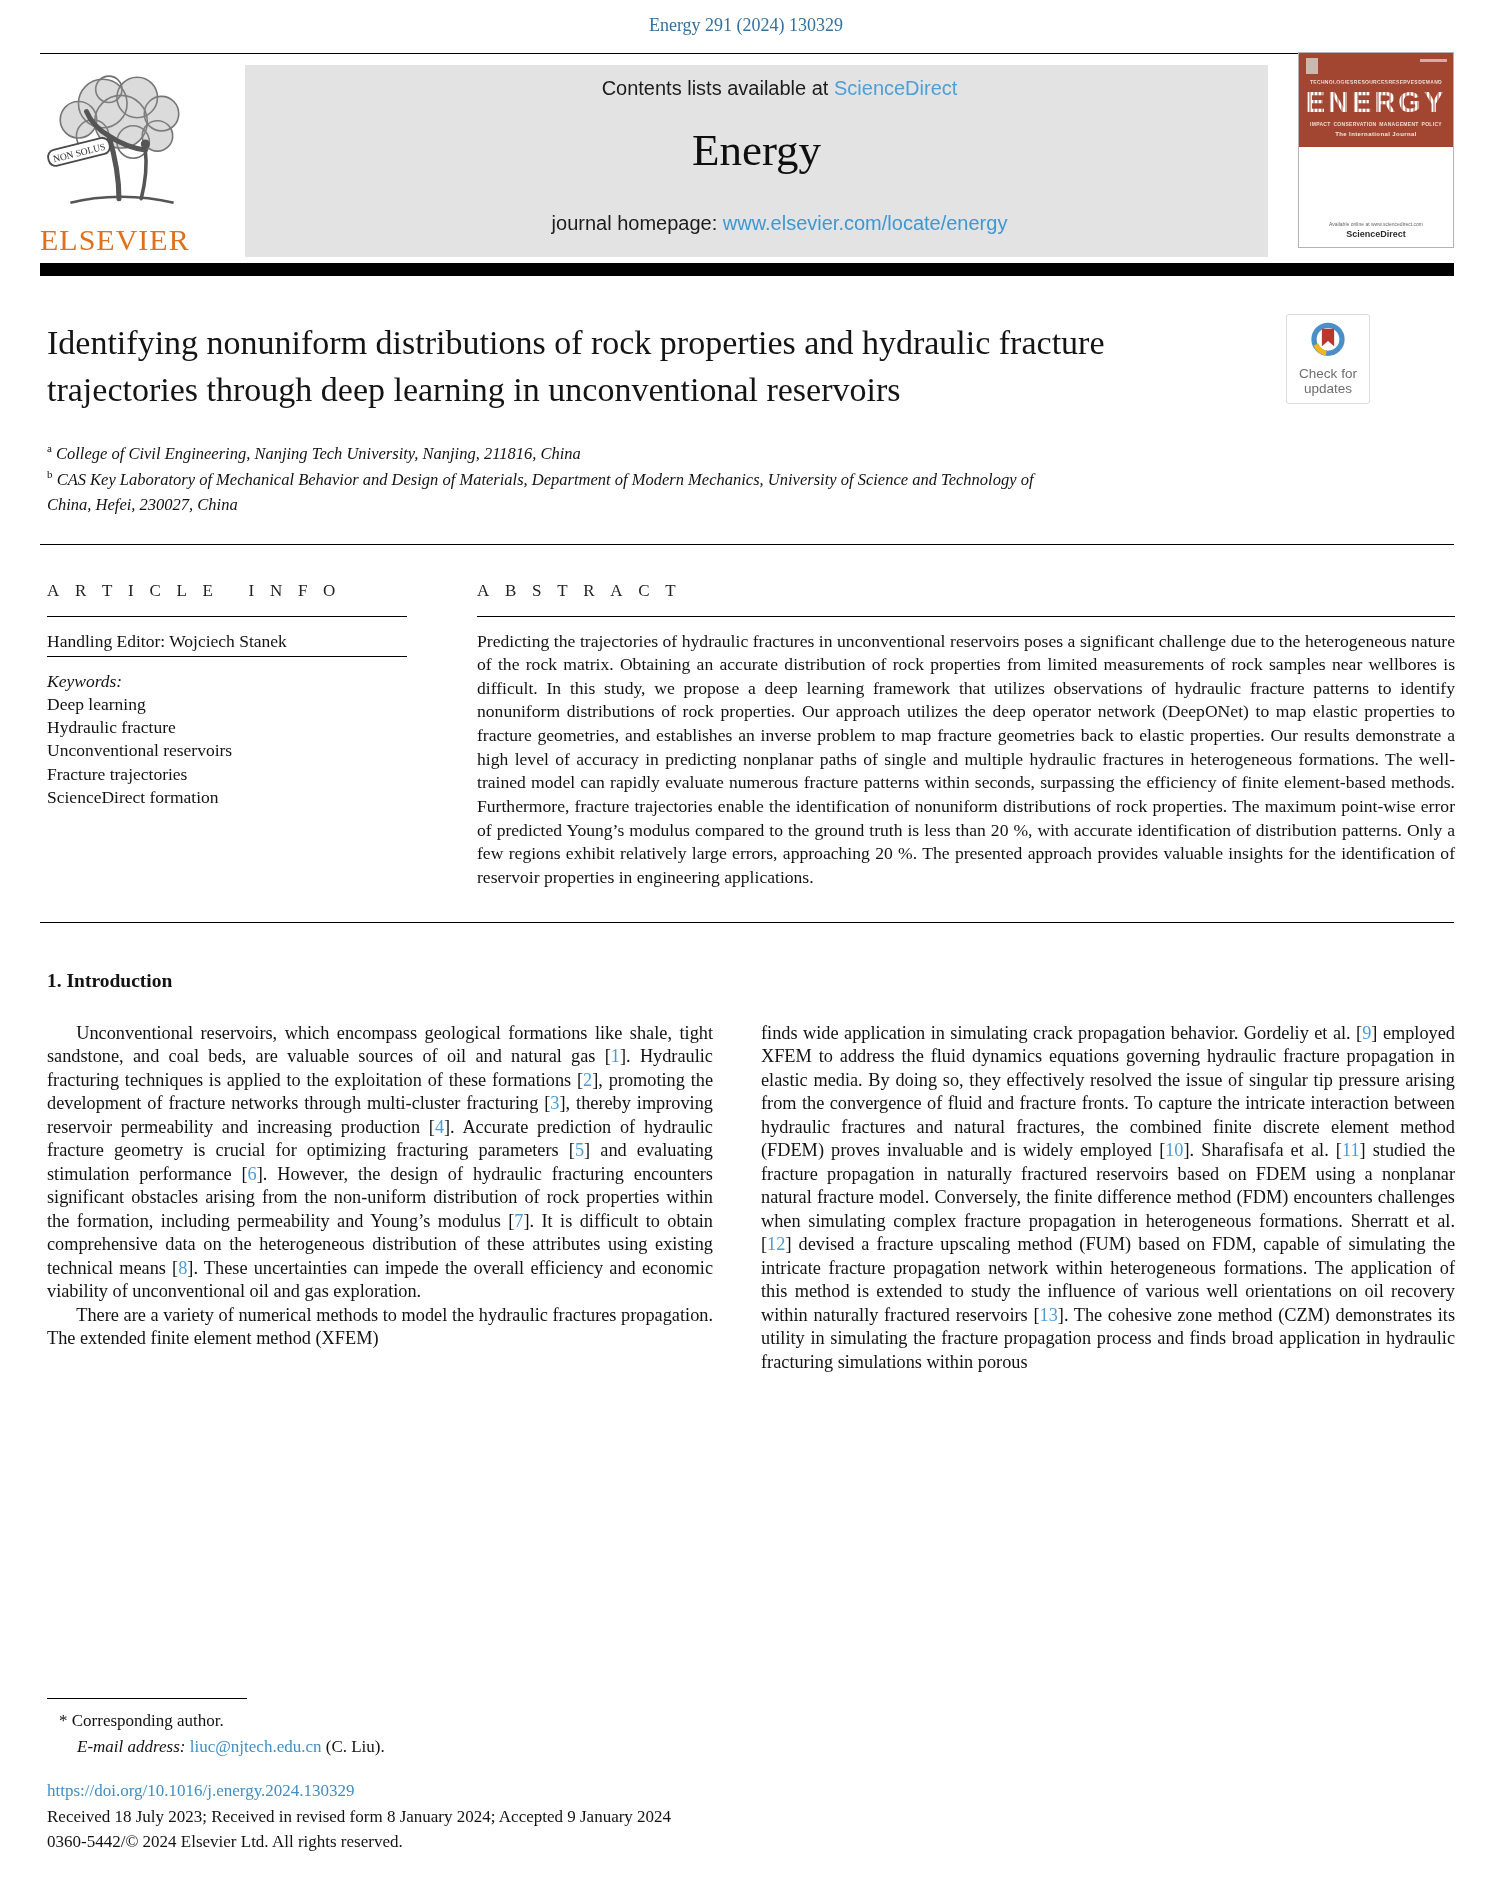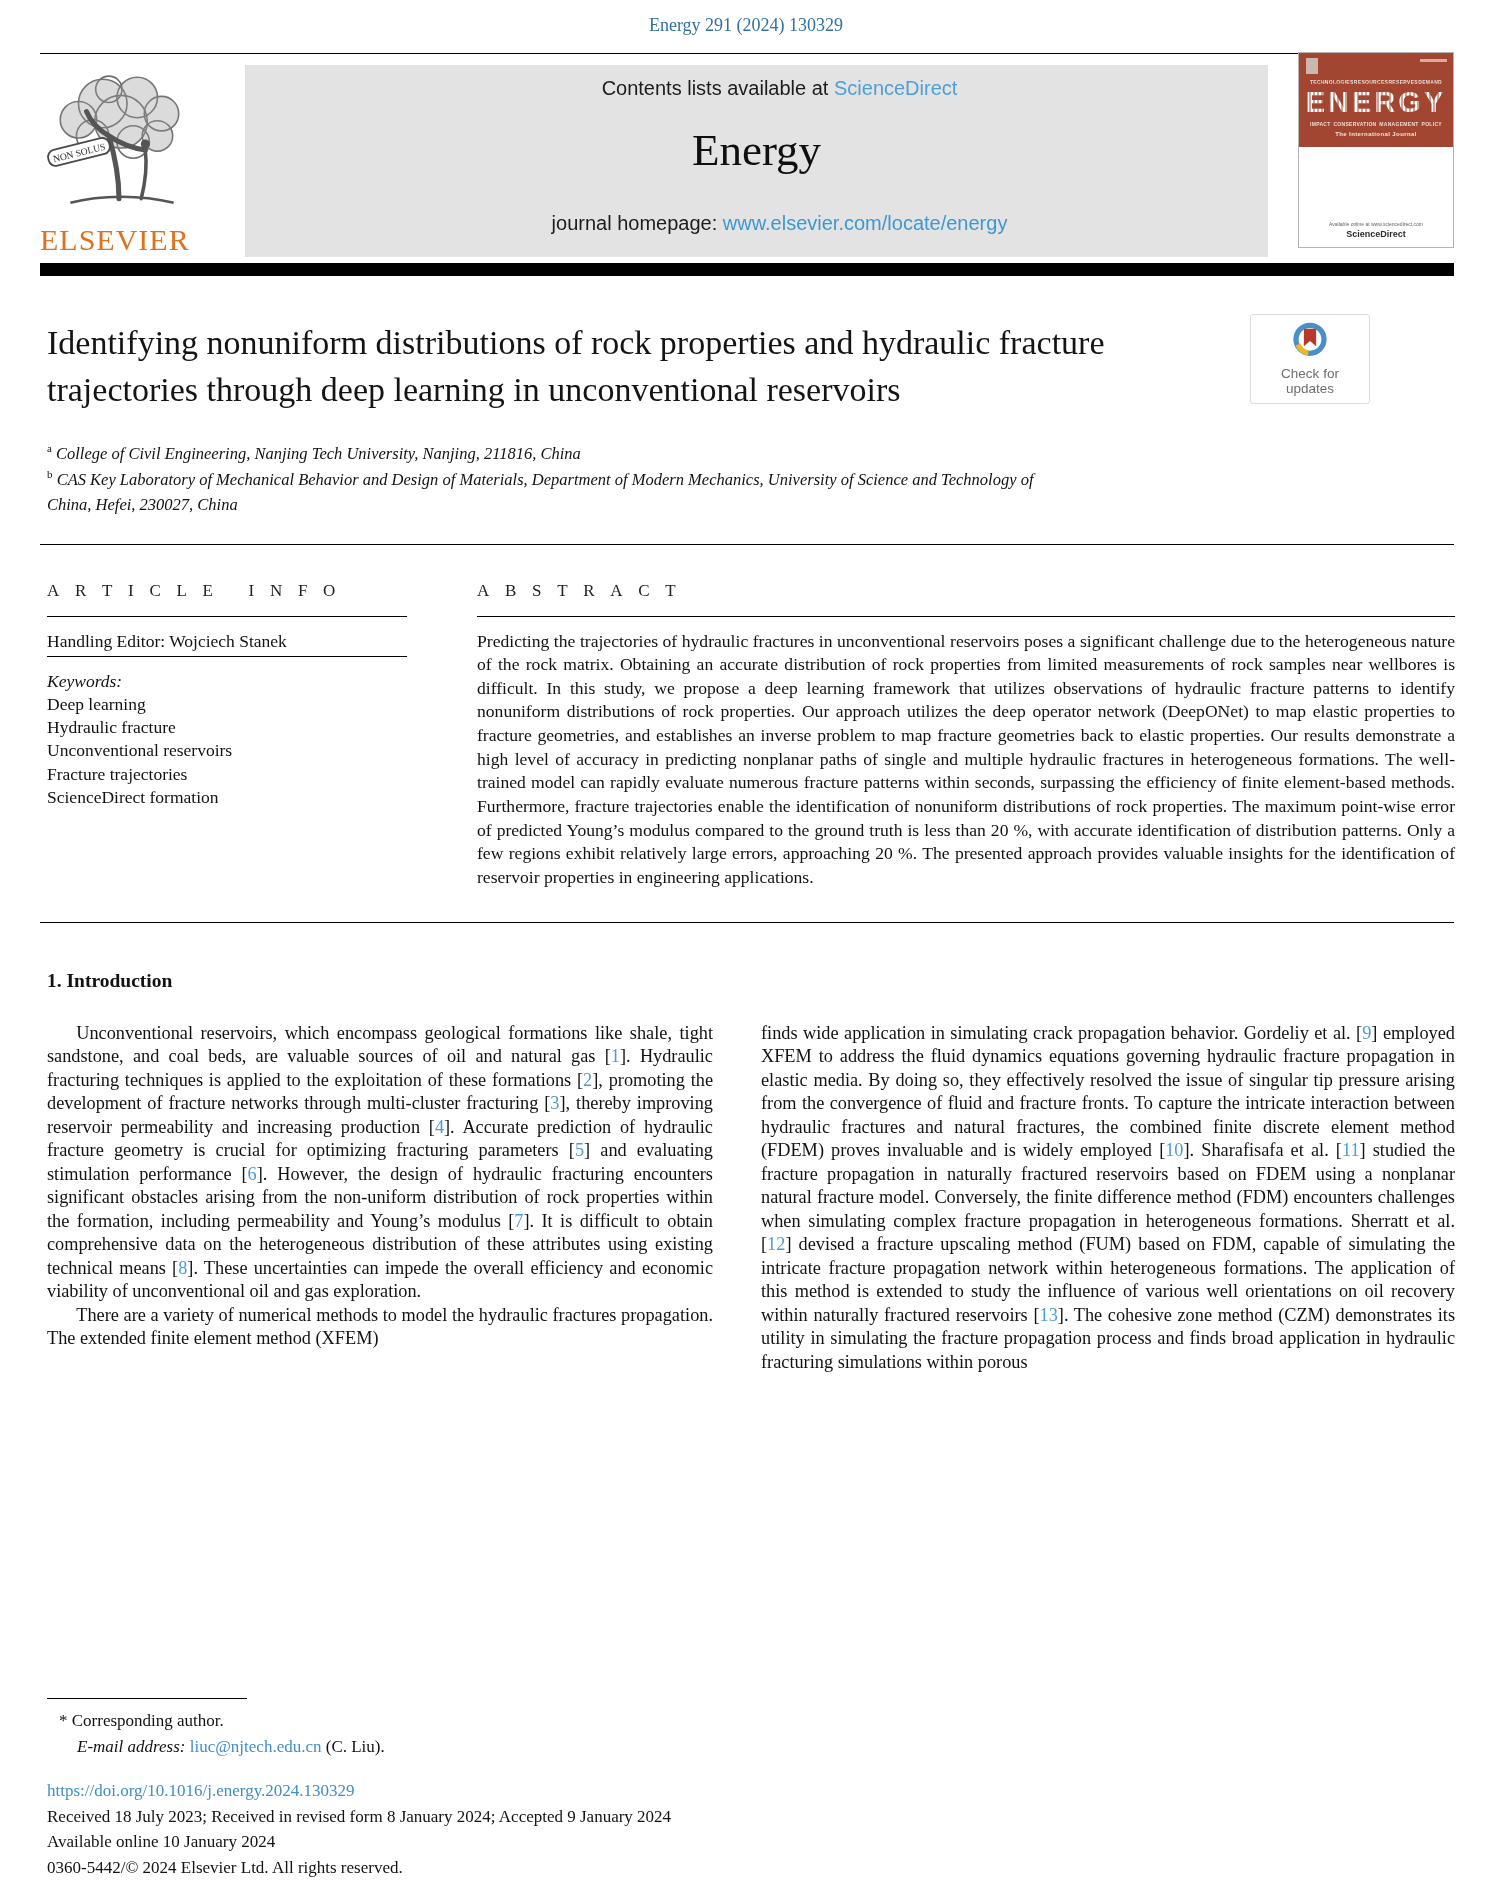--- a/index.html
+++ b/index.html
@@ -30,21 +30,21 @@
   .cover-issn { position:absolute; top:6px; right:6px; width:27px; height:3px; background:rgba(255,255,255,.55); }
   .cover-words { display:flex; justify-content:space-between; padding:0 11px; margin-top:26px; font-family:"Liberation Sans",sans-serif; font-size:5px; letter-spacing:.3px; color:#ecdcd4; font-weight:bold; }
   .cover-title { text-align:center; margin-top:1px; font-family:"Liberation Sans",sans-serif; font-weight:bold; font-size:29px; letter-spacing:3px; color:#ffffff; position:relative; }
   .cover-stripes { position:absolute; left:8px; right:8px; top:30px; height:32px; background:repeating-linear-gradient(90deg, rgba(162,69,49,0) 0 2px, rgba(162,69,49,.5) 2px 4px); pointer-events:none; }
   .cover-sub { text-align:center; margin-top:4px; font-family:"Liberation Sans",sans-serif; font-size:6px; font-weight:bold; color:#f2e6e0; letter-spacing:.4px; }
   .cover-bottom { position:absolute; bottom:8px; left:0; right:0; text-align:center; font-family:"Liberation Sans",sans-serif; }
   .cover-avail { font-size:5px; color:#666; }
   .cover-sd { font-size:9px; font-weight:bold; color:#2b2b2b; margin-top:2px; }
   .black-bar { height:13px; background:#000; margin:6px 38px 0 40px; }
   
-  .check-badge { position:absolute; top:314px; right:122px; width:120px; height:90px; border:1px solid #dcdcdc; border-radius:3px; background:#fff; text-align:center; padding-top:5px; box-sizing:border-box; cursor:pointer; }
+  .check-badge { position:absolute; top:314px; right:122px; width:84px; height:90px; border:1px solid #dcdcdc; border-radius:3px; background:#fff; text-align:center; padding-top:5px; box-sizing:border-box; cursor:pointer; }
   .check-badge svg { width:42px; height:42px; }
   .check-text { font-family:"Liberation Sans",sans-serif; font-size:13.5px; color:#6d6d6d; line-height:1.12; margin-top:0; }
   
   .title-block { margin:44px 210px 0 47px; max-width:1165px; font-size:34px; line-height:1.38; color:#141414; }
   .authors { margin:34px 0 0 47px; font-size:25px; }
   .author { white-space:nowrap; }
   .author:not(:last-child)::after { content:", "; }
   .author sup { color:#4d9bd5; font-size:15px; }
   .affiliations { margin:26px 0 0 47px; font-style:italic; font-size:16.5px; line-height:1.55; max-width:1010px; }
   .aff sup { font-size:11px; font-style:normal; }
@@ -216,18 +216,17 @@
     <div class="fn-corr">
       <span>*</span>&nbsp;<span>Corresponding author.</span>
     </div>
     <div class="fn-email">
       <span class="lbl">E-mail address:</span>
       <a class="link-blue">liuc@njtech.edu.cn</a><span> (C. Liu).</span>
     </div>
     <div class="doi-block">
       <div><a class="link-blue">https://doi.org/10.1016/j.energy.2024.130329</a></div>
       <div>Received 18 July 2023; Received in revised form 8 January 2024; Accepted 9 January 2024</div>
-      <div>Available online 10 January 2024</div>
       <div>0360-5442/© 2024 Elsevier Ltd. All rights reserved.</div>
     </div>
   </div>
 
 </div>
 
 </body></html>

